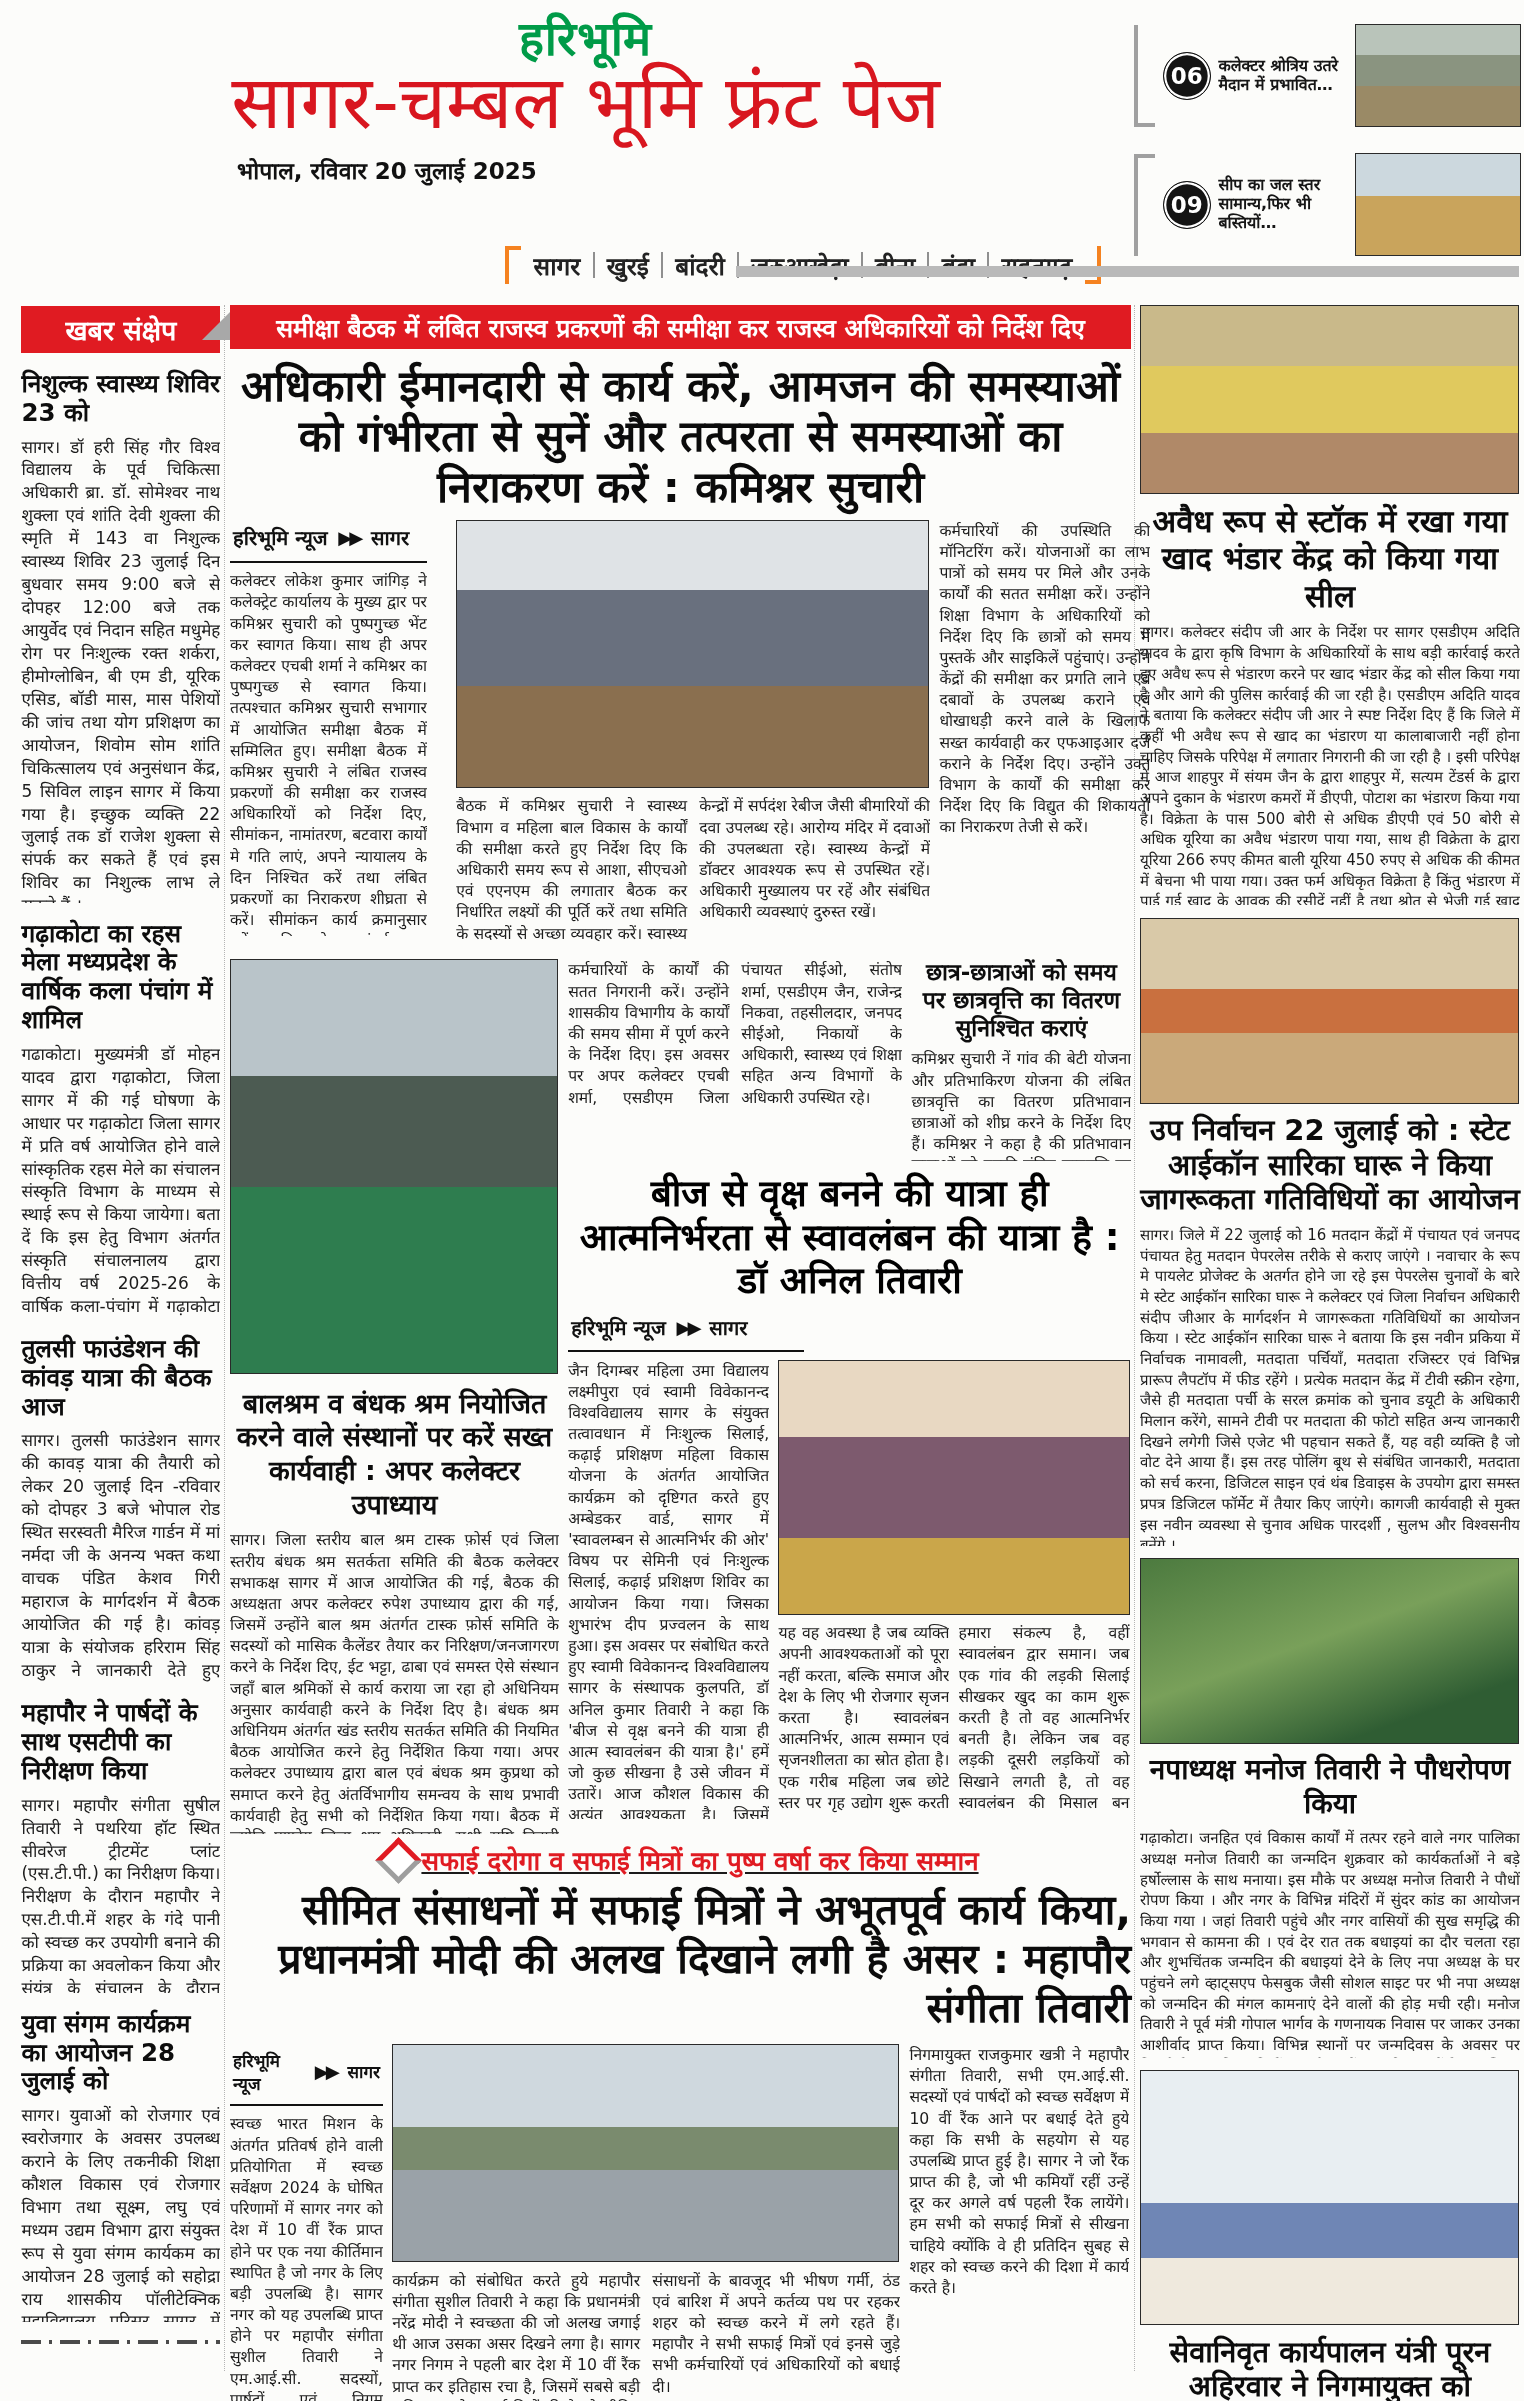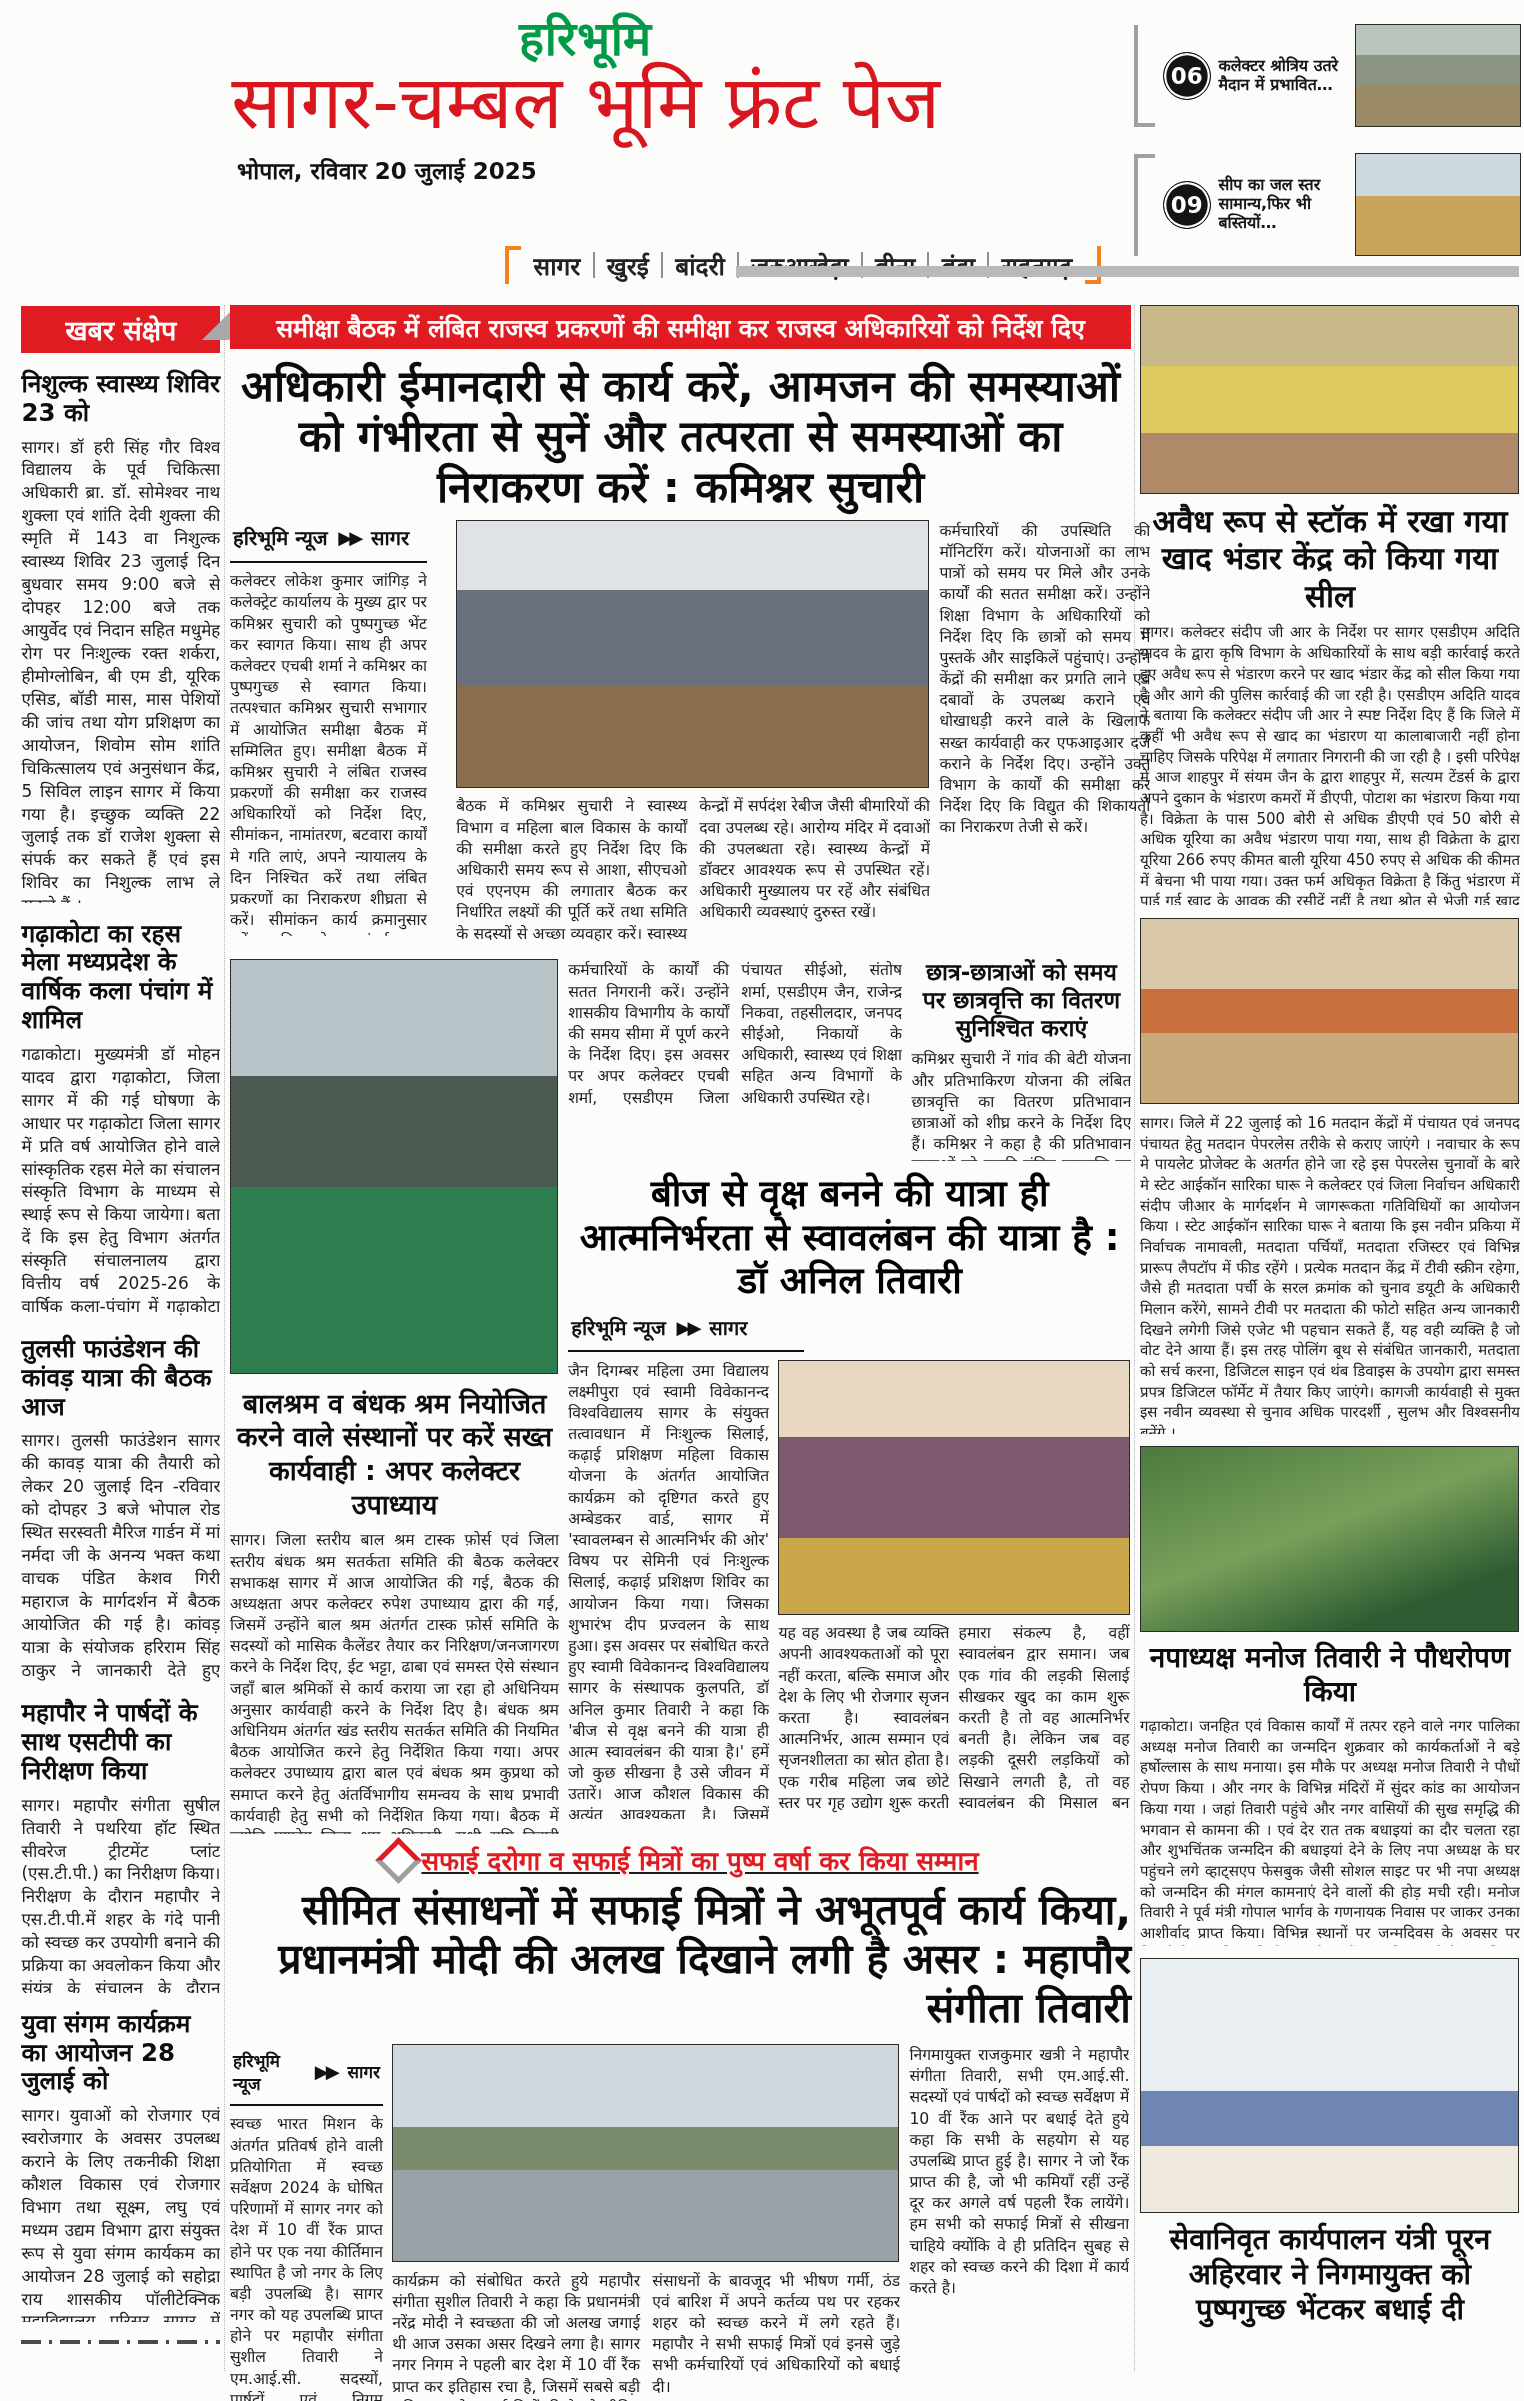--- a/index.html
+++ b/index.html
@@ -219,20 +219,21 @@
     <div class="btxt colbox" style="height:0;">निगमायुक्त ने कहा कि महापौर ने मुझे कार्य करने की स्वतंत्रता दी तथा सभी एम.आई.सी.सदस्यों, पार्षदों का सहयोग रहा। अगली बार हम और मेहनत कर अच्छी रैंक लाने का प्रयास करेंगे। इस अवसर पर एम.आई.सी. सदस्य धर्मेन्द्र खटीक, रूपेश यादव, राजकुमार पटैल, शैलेन्द्र ठाकुर, संगीता शैलेष जैन, पार्षद रूबी पटैल, अषोक चकिया, महेश जाटव, रोशनी वसीम खान, ताहिर मासाब, पार्षद प्रतिनिधि कनई पटैल, नरेश यादव, भाजपा नेता नवीन भट्ट, रिशांक तिवारी, सफाई कर्मचारी संगठनों के पदाधिकारी भोला प्रसाद करोसिया, सूरज मंछदर, सुदेश सनकत, हेमंत सारवान, दीपक ज्ञान, कमलेश डागोर, राजेन्द्र सनकत, आकाश करोसिया सहित बड़ी संख्या में नगर निगम के अधिकारी कर्मचारी उपस्थित थे।</div>
 
   </div>
 
   <div class="rail-right">
     <div class="photo rr-photo" style="height:187px;background:linear-gradient(180deg,#c9b98a 0 32%,#e0c95e 32% 68%,#b08968 68% 100%);"></div>
     <div class="rr-head">अवैध रूप से स्टॉक में रखा गया खाद भंडार केंद्र को किया गया सील</div>
     <div class="rr-body" style="max-height:283px;">सागर। कलेक्टर संदीप जी आर के निर्देश पर सागर एसडीएम अदिति यादव के द्वारा कृषि विभाग के अधिकारियों के साथ बड़ी कार्रवाई करते हुए अवैध रूप से भंडारण करने पर खाद भंडार केंद्र को सील किया गया है और आगे की पुलिस कार्रवाई की जा रही है। एसडीएम अदिति यादव ने बताया कि कलेक्टर संदीप जी आर ने स्पष्ट निर्देश दिए हैं कि जिले में कहीं भी अवैध रूप से खाद का भंडारण या कालाबाजारी नहीं होना चाहिए जिसके परिपेक्ष में लगातार निगरानी की जा रही है । इसी परिपेक्ष में आज शाहपुर में संयम जैन के द्वारा शाहपुर में, सत्यम टेंडर्स के द्वारा अपने दुकान के भंडारण कमरों में डीएपी, पोटाश का भंडारण किया गया है। विक्रेता के पास 500 बोरी से अधिक डीएपी एवं 50 बोरी से अधिक यूरिया का अवैध भंडारण पाया गया, साथ ही विक्रेता के द्वारा यूरिया 266 रुपए कीमत बाली यूरिया 450 रुपए से अधिक की कीमत में बेचना भी पाया गया। उक्त फर्म अधिकृत विक्रेता है किंतु भंडारण में पाई गई खाद के आवक की रसीदें नहीं है तथा श्रोत से भेजी गई खाद का कोई प्रमाण नहीं है। पीओएस मशीन में आवक भी प्रदर्शित नहीं हो रही है किसी भी प्रकार की साक्ष्य उपलब्ध न होने पर भंडार केंद को सील किया जा रहा है तथा पुलिस कार्यवाही की जा रही है। इस अवसर पर उपसंचालक कृषि राजेश त्रिपाठी के साथ राजस्व, कृषि और पुलिस की संयुक्त टीम के द्वारा कार्यवाही की जा रही है।</div>
 
     <div class="photo rr-photo" style="height:184px;background:linear-gradient(180deg,#d9c9a8 0 38%,#c9703f 38% 62%,#caa97a 62% 100%);"></div>
+    <div class="rr-head small">उप निर्वाचन 22 जुलाई को : स्टेट आईकॉन सारिका घारू ने किया जागरूकता गतिविधियों का आयोजन</div>
     <div class="rr-body" style="max-height:321px;">सागर। जिले में 22 जुलाई को 16 मतदान केंद्रों में पंचायत एवं जनपद पंचायत हेतु मतदान पेपरलेस तरीके से कराए जाएंगे । नवाचार के रूप मे पायलेट प्रोजेक्ट के अतर्गत होने जा रहे इस पेपरलेस चुनावों के बारे मे स्टेट आईकॉन सारिका घारू ने कलेक्टर एवं जिला निर्वाचन अधिकारी संदीप जीआर के मार्गदर्शन मे जागरूकता गतिविधियों का आयोजन किया । स्टेट आईकॉन सारिका घारू ने बताया कि इस नवीन प्रकिया में निर्वाचक नामावली, मतदाता पर्चियाँ, मतदाता रजिस्टर एवं विभिन्न प्रारूप लैपटॉप में फीड रहेंगे । प्रत्येक मतदान केंद्र में टीवी स्क्रीन रहेगा, जैसे ही मतदाता पर्ची के सरल क्रमांक को चुनाव डयूटी के अधिकारी मिलान करेंगे, सामने टीवी पर मतदाता की फोटो सहित अन्य जानकारी दिखने लगेगी जिसे एजेट भी पहचान सकते हैं, यह वही व्यक्ति है जो वोट देने आया हैं। इस तरह पोलिंग बूथ से संबंधित जानकारी, मतदाता को सर्च करना, डिजिटल साइन एवं थंब डिवाइस के उपयोग द्वारा समस्त प्रपत्र डिजिटल फॉर्मेट में तैयार किए जाएंगे। कागजी कार्यवाही से मुक्त इस नवीन व्यवस्था से चुनाव अधिक पारदर्शी , सुलभ और विश्वसनीय बनेंगे ।</div>
 
     <div class="photo rr-photo" style="height:184px;background:linear-gradient(160deg,#4c7a3f,#79a05a 45%,#2f5d33 80%);"></div>
     <div class="rr-head" style="font-size:28px;">नपाध्यक्ष मनोज तिवारी ने पौधरोपण किया</div>
     <div class="rr-body" style="max-height:230px;">गढ़ाकोटा। जनहित एवं विकास कार्यों में तत्पर रहने वाले नगर पालिका अध्यक्ष मनोज तिवारी का जन्मदिन शुक्रवार को कार्यकर्ताओं ने बड़े हर्षोल्लास के साथ मनाया। इस मौके पर अध्यक्ष मनोज तिवारी ने पौधों रोपण किया । और नगर के विभिन्न मंदिरों में सुंदर कांड का आयोजन किया गया । जहां तिवारी पहुंचे और नगर वासियों की सुख समृद्धि की भगवान से कामना की । एवं देर रात तक बधाइयां का दौर चलता रहा और शुभचिंतक जन्मदिन की बधाइयां देने के लिए नपा अध्यक्ष के घर पहुंचने लगे व्हाट्सएप फेसबुक जैसी सोशल साइट पर भी नपा अध्यक्ष को जन्मदिन की मंगल कामनाएं देने वालों की होड़ मची रही। मनोज तिवारी ने पूर्व मंत्री गोपाल भार्गव के गणनायक निवास पर जाकर उनका आशीर्वाद प्राप्त किया। विभिन्न स्थानों पर जन्मदिवस के अवसर पर तिवारी ने कहा कि साथियों, आत्मीयजनों एवं परिवारजनों ने सामाजिक, धार्मिक कार्यक्रम करके जो एक पारिवारिक परिवेश बनाया है उसके लिए सभी का हृदय की अनंत गहराईयों से बहुत बहुत धन्यवाद आभार।</div>
 
     <div class="photo rr-photo" style="height:253px;background:linear-gradient(180deg,#e8eef2 0 52%,#6f86b5 52% 74%,#efe9dd 74% 100%);"></div>
     <div class="rr-head small">सेवानिवृत कार्यपालन यंत्री पूरन अहिरवार ने निगमायुक्त को पुष्पगुच्छ भेंटकर बधाई दी</div>
 
   </div>

